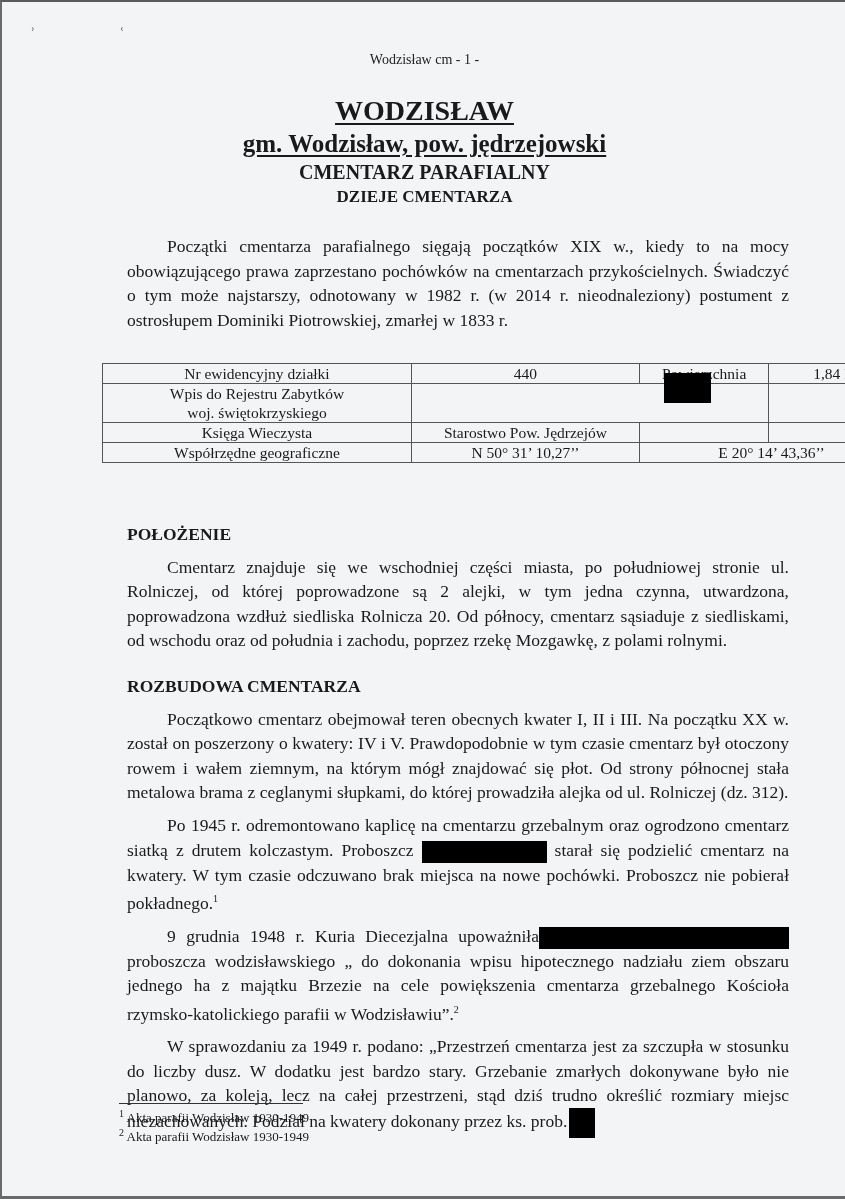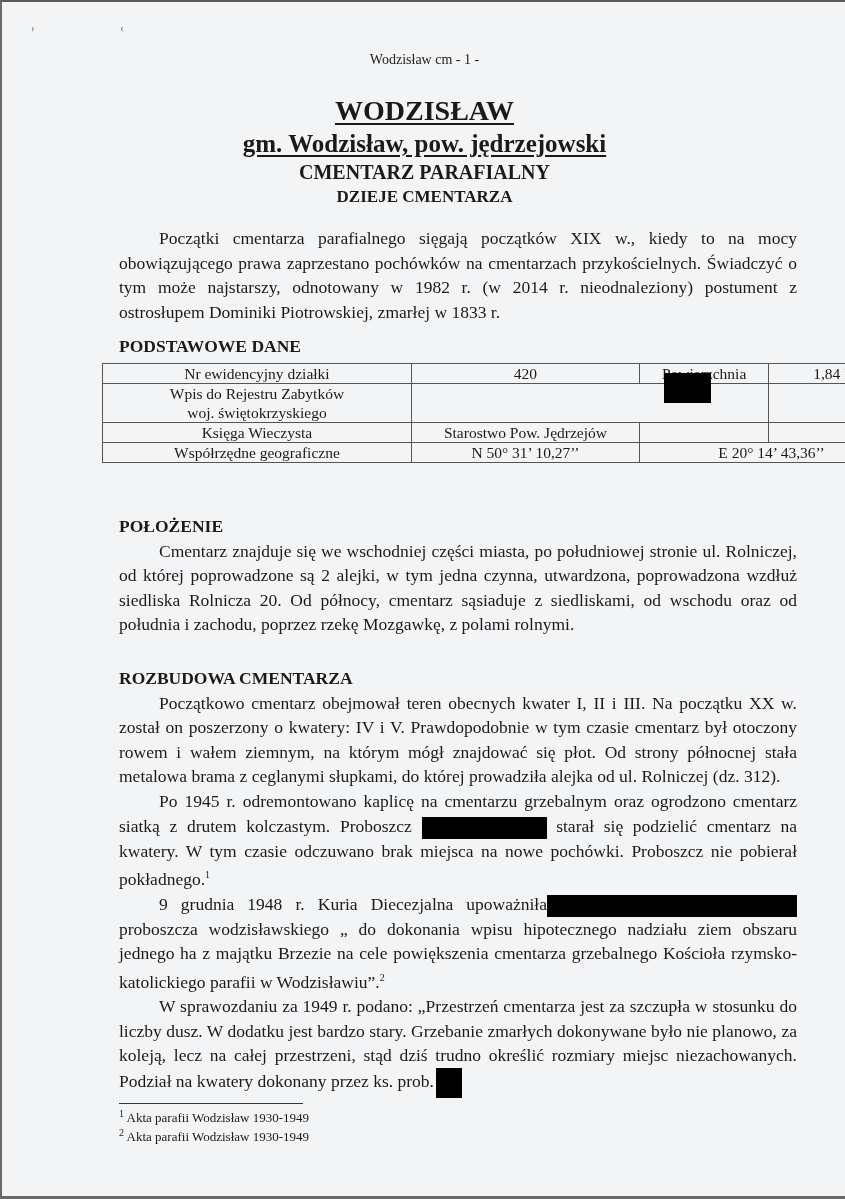--- a/index.html
+++ b/index.html
@@ -20,21 +20,21 @@
   }
   .specks { position:absolute; left:28px; top:24px; font-size:16px; color:#444; letter-spacing:40px; }
   .running-head { position:absolute; top:50px; left:0; width:845px; text-align:center; font-size:14px; color:#222; }
   .title-block { position:absolute; top:92px; left:0; width:845px; text-align:center; }
   .t1 { font-size:28px; font-weight:bold; text-decoration:underline; text-underline-offset:3px; line-height:34px; }
   .t2 { font-size:25px; font-weight:bold; text-decoration:underline; text-underline-offset:3px; line-height:31px; }
   .t3 { font-size:20px; font-weight:bold; line-height:26px; }
   .t4 { font-size:17px; font-weight:bold; line-height:24px; }
 
   .body-text { position:absolute; left:117px; width:678px; font-size:17.5px; line-height:24.6px; text-align:justify; }
-  .body-text p { margin:0; }
+  .body-text p { margin:8px; }
   .indent { text-indent:40px; }
   .heading { font-weight:bold; font-size:17.5px; margin:0; }
 
   .redact { display:inline-block; background:#000; vertical-align:middle; }
 
   table.data {
     position:absolute; left:100px; top:361px; width:802px;
     border-collapse:collapse; font-size:15.5px; line-height:19px;
   }
   table.data td { border:1px solid #555; text-align:center; padding:0 4px; }
@@ -55,34 +55,33 @@
 
   <div class="title-block">
     <div class="t1">WODZISŁAW</div>
     <div class="t2">gm. Wodzisław, pow. jędrzejowski</div>
     <div class="t3">CMENTARZ PARAFIALNY</div>
     <div class="t4">DZIEJE CMENTARZA</div>
   </div>
 
   <div class="body-text" style="top:224px;">
     <p class="indent">Początki cmentarza parafialnego sięgają początków XIX w., kiedy to na mocy obowiązującego prawa zaprzestano pochówków na cmentarzach przykościelnych. Świadczyć o tym może najstarszy, odnotowany w 1982 r. (w 2014 r. nieodnaleziony) postument z ostrosłupem Dominiki Piotrowskiej, zmarłej w 1833 r.</p>
-    <p class="heading" style="margin-top:10px;">PODSTAWOWE DANE</p>
   </div>
 
   <table class="data">
     <colgroup>
       <col style="width:268px">
         <col style="width:198px">
         <col style="width:112px">
         <col style="width:117px">
     </colgroup>
     <tbody>
         <tr>
       <td>Nr ewidencyjny działki</td>
-      <td>420</td>
+      <td>440</td>
       <td>Powierzchnia</td>
       <td>1,84 ha</td>
     </tr>
     <tr>
       <td>
         <div>Wpis do Rejestru Zabytków</div>
         <div>woj. świętokrzyskiego</div>
       </td>
       <td colspan="2"></td>
       <td></td>

